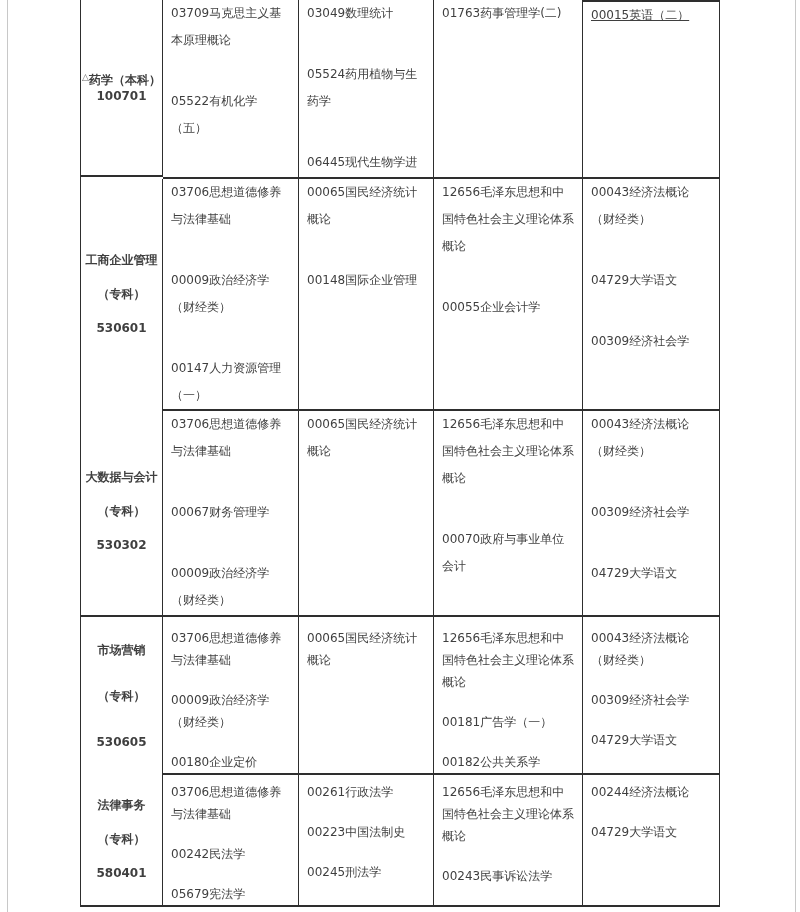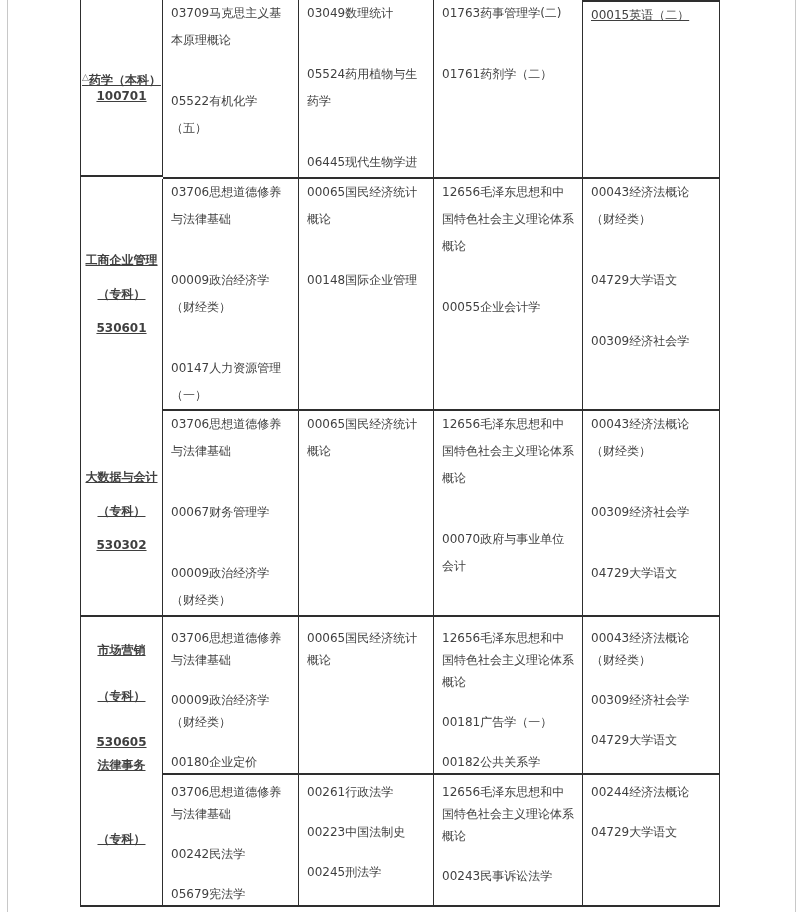--- a/index.html
+++ b/index.html
@@ -38,32 +38,32 @@
   .cell p{margin:0 0 34px 0;white-space:pre-wrap;word-break:break-all;}
   .rg-c{line-height:22px;padding-top:10px;}
   .rg-c p{margin-bottom:18px;}
   .rg-c2{padding-top:6px;}
   
   .major{
     box-sizing:border-box;overflow:hidden;
     border-right:1px solid var(--bc);
     border-bottom:2px solid var(--bc);
     padding:0;display:flex;flex-direction:column;
-    font-weight:bold;font-size:12px;text-align:center;text-decoration:underline;
+    font-weight:bold;font-size:12px;text-align:center;
   }
   .span2{grid-row:span 2;text-align:center;}
   .major-block{
     display:flex;flex-direction:column;justify-content:center;align-items:center;
     flex:none;padding:0 4px;box-sizing:border-box;
   }
   .major-block p{margin:5px 0;line-height:24px;white-space:pre-wrap;word-break:break-all;}
   .mb-b1{height:230px;}
   .mb-b2{height:204px;}
   .mb-c1{height:157px;gap:12px;}
-  .mb-c2{height:129px;gap:40px;}
+  .mb-c2{height:129px;}
   .major-single{justify-content:center;height:177px;}
   .marker{font-size:9px;position:relative;top:-4px;color:#6a6a6a;font-weight:normal;}
 </style>
 </head>
 <body>
 
 <div class="page-frame"></div>
 
 <div class="tbl">
 
@@ -74,21 +74,20 @@
     <p>03709马克思主义基本原理概论</p>
     <p>05522有机化学（五）</p>
   </div>
   <div class="cell">
     <p>03049数理统计</p>
     <p>05524药用植物与生药学</p>
     <p>06445现代生物学进展</p>
   </div>
   <div class="cell">
     <p>01763药事管理学(二)</p>
-    <p>01761药剂学（二）</p>
   </div>
   <div class="cell last-col stub-top">
     <p>00015英语（二）</p>
   </div>
 
   <div class="major span2">
     <div class="major-block mb-b1">
       <p>工商企业管理</p>
       <p>（专科）</p>
       <p>530601</p>

